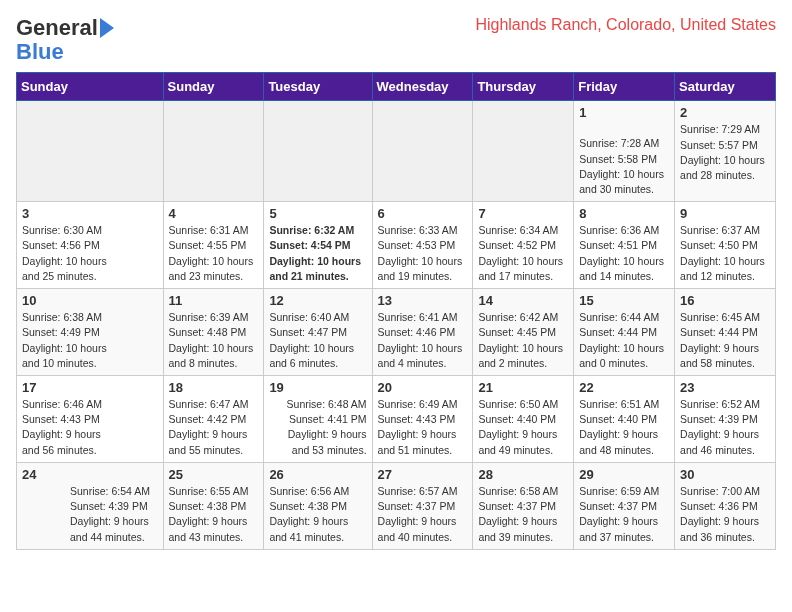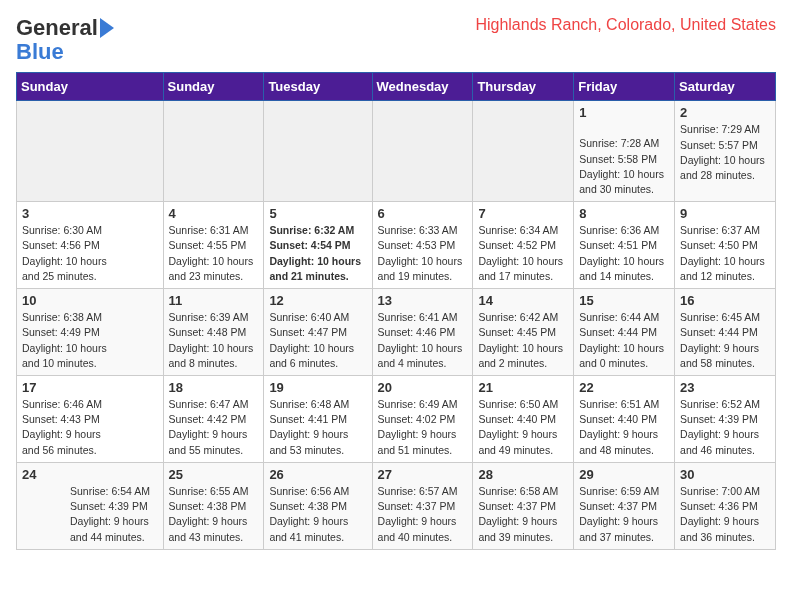--- a/index.html
+++ b/index.html
@@ -252,29 +252,29 @@
         </td>
         <td>
           <div class="day-number">18</div>
           <div class="day-info" style="white-space: pre-line;">Sunrise: 6:47 AM
 Sunset: 4:42 PM
 Daylight: 9 hours
 and 55 minutes.</div>
         </td>
         <td>
           <div class="day-number">19</div>
-          <div class="day-info" style="white-space: pre-line;">Sunrise: 6:48 AM
+          <div class="day-info" style="white-space: pre-line; text-align: right;">Sunrise: 6:48 AM
 Sunset: 4:41 PM
 Daylight: 9 hours
 and 53 minutes.</div>
         </td>
         <td>
           <div class="day-number">20</div>
           <div class="day-info" style="white-space: pre-line;">Sunrise: 6:49 AM
-Sunset: 4:02 PM
+Sunset: 4:43 PM
 Daylight: 9 hours
 and 51 minutes.</div>
         </td>
         <td>
           <div class="day-number">21</div>
           <div class="day-info" style="white-space: pre-line;">Sunrise: 6:50 AM
 Sunset: 4:40 PM
 Daylight: 9 hours
 and 49 minutes.</div>
         </td>

